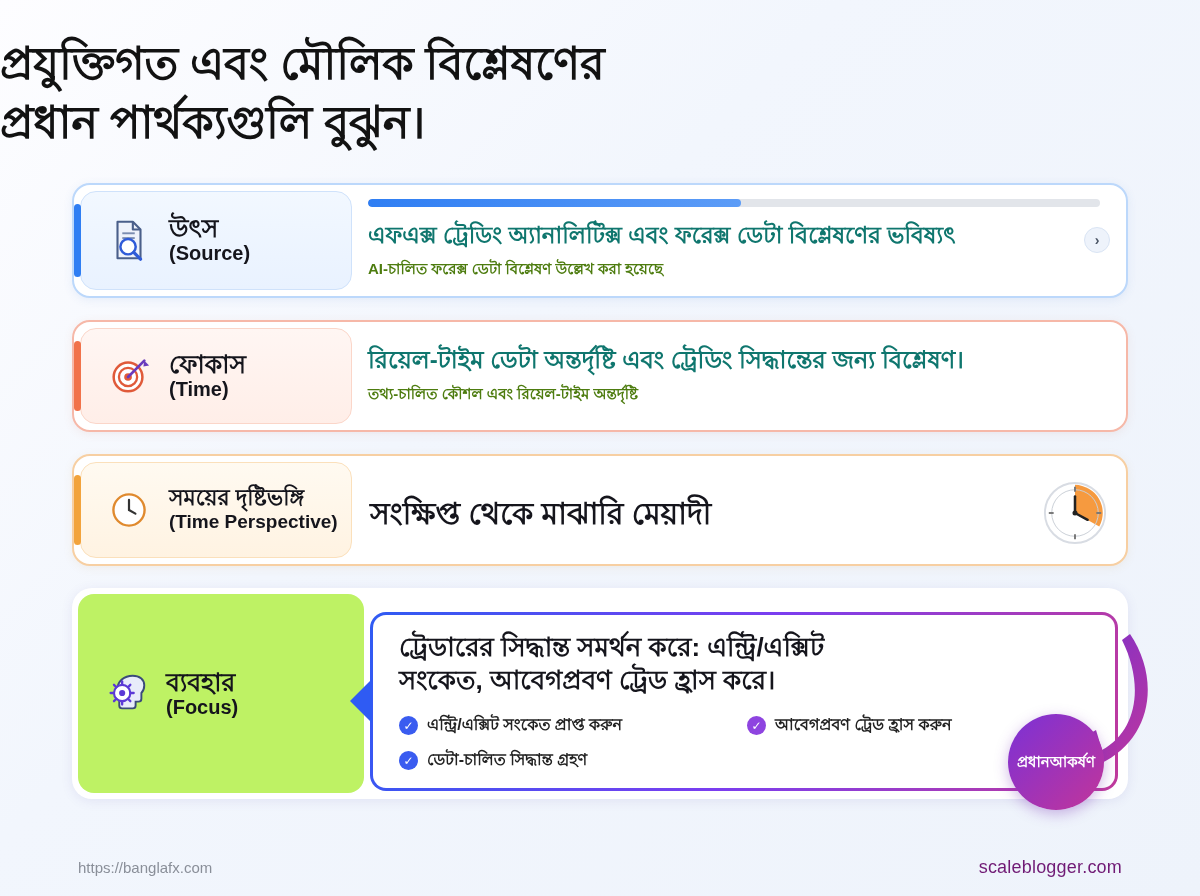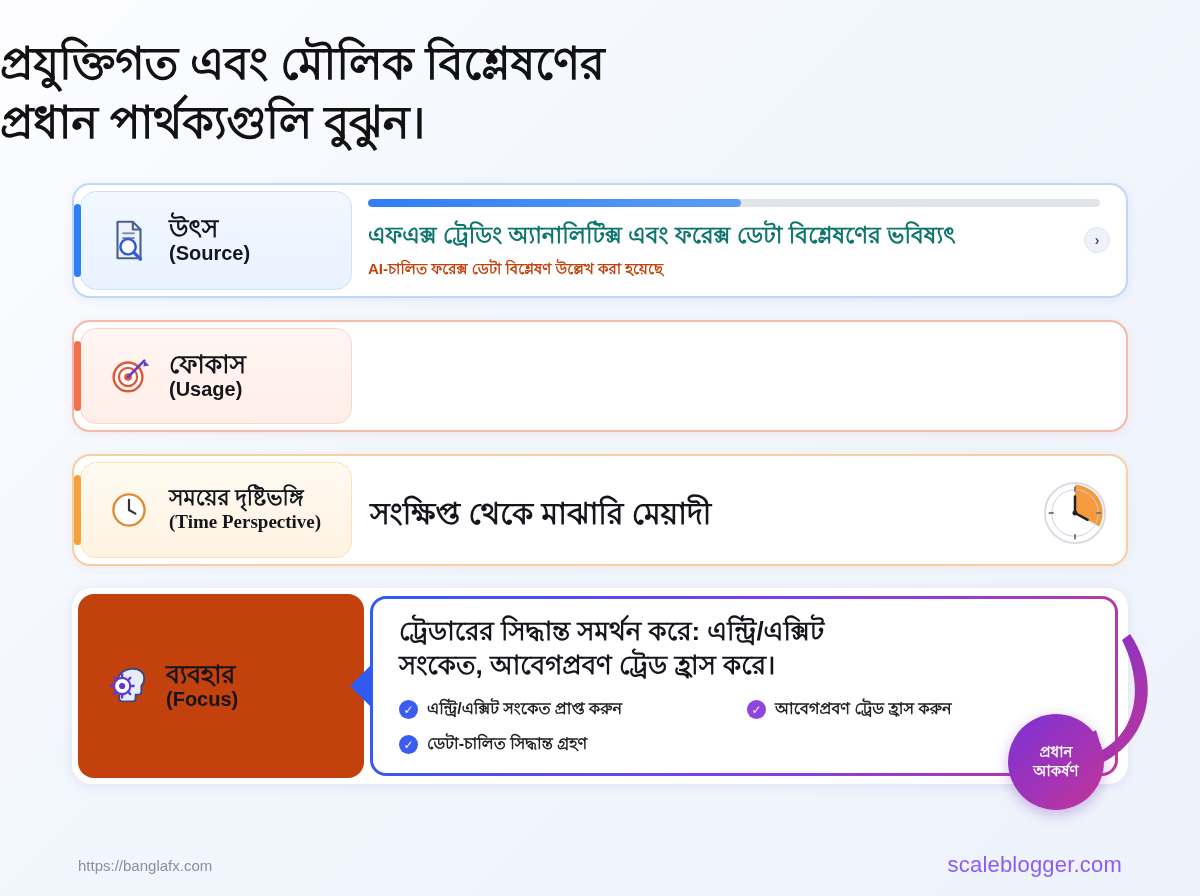--- a/index.html
+++ b/index.html
@@ -79,24 +79,23 @@
     background: linear-gradient(180deg,#f2f8ff 0%, #e9f2ff 100%);
     border: 1px solid #cfe2fb;
   }
   .row.focus .label-box {
     background: linear-gradient(180deg,#fff6f3 0%, #ffeee8 100%);
     border: 1px solid #fbd6c9;
   }
   .row.time .label-box {
     background: linear-gradient(180deg,#fffaf1 0%, #fff3e2 100%);
     border: 1px solid #fbe0bb;
-    font-family: Liberation Serif, serif;
   }
   .row.usage .label-box {
-    background: #c2410c;
+    background: #bef264;
     border: none;
     width: 286px;
     flex: 0 0 286px;
   }
 
   .label-text .bn {
     font-size: 25px;
     font-weight: bold;
     color: #15151c;
     line-height: 1.12;
@@ -159,21 +158,21 @@
   .headline {
     font-size: 23px;
     font-weight: bold;
     color: #0f766e;
     line-height: 1.25;
   }
   .row.focus .headline { font-size: 24px; }
   .sub {
     margin-top: 7px;
     font-size: 15px;
-    color: #c2410c;
+    color: #4d7c0f;
     font-weight: bold;
   }
   .chevron {
     position: absolute;
     right: 16px;
     top: 50%;
     transform: translateY(-50%);
     width: 26px; height: 26px;
     border-radius: 50%;
     background: #eef3fb;
@@ -195,21 +194,21 @@
   }
   .time-headline {
     font-size: 30px;
     font-weight: bold;
     color: #15151c;
   }
 
   
   .usage-panel {
     flex: 1;
-    margin: 8px 10px 8px 0;
+    margin: 24px 10px 8px 0;
     border: 3px solid transparent;
     border-radius: 16px;
     background:
       linear-gradient(#ffffff,#ffffff) padding-box,
       linear-gradient(110deg,#2f5bf3,#7a3ef0,#c0399b) border-box;
     padding: 16px 22px 14px 26px;
     display: flex;
     flex-direction: column;
     justify-content: center;
     position: relative;
@@ -258,21 +257,21 @@
 
   
   .badge {
     position: absolute;
     right: 96px;
     bottom: 86px;
     width: 96px; height: 96px;
     border-radius: 50%;
     background: linear-gradient(135deg,#7b31d6,#c2359a);
     color: #fff;
-    display: flex; flex-direction: column;
+    display: flex; 
     align-items: center; justify-content: center;
     font-size: 15px; font-weight: bold;
     line-height: 1.25;
     box-shadow: 0 4px 14px rgba(120,50,180,0.35);
     z-index: 5;
   }
   .arrow-svg {
     position: absolute;
     right: 38px;
     bottom: 70px;
@@ -287,22 +286,22 @@
     display: flex;
     justify-content: space-between;
     align-items: center;
     gap: 41px;
   }
   .footer .left {
     font-size: 15px;
     color: #8a8f99;
   }
   .footer .right {
-    font-size: 22px;
-    color: #8b5cf6;
+    font-size: 18px;
+    color: #701a75;
     letter-spacing: 0.2px;
   }
 </style>
 </head>
 <body>
 
 <div class="title-wrap">
   <div class="title-line">প্রযুক্তিগত এবং মৌলিক বিশ্লেষণের</div>
   <div class="title-line">প্রধান পার্থক্যগুলি বুঝুন।</div>
 </div>
@@ -344,22 +343,26 @@
         <svg width="46" height="46" viewBox="0 0 48 48">
           <circle cx="23" cy="25" r="15" fill="#fff" stroke="#e05a3a" stroke-width="2.6"></circle>
           <circle cx="23" cy="25" r="9.5" fill="#fff" stroke="#e05a3a" stroke-width="2.4"></circle>
           <circle cx="23" cy="25" r="4" fill="#e05a3a"></circle>
           <line x1="23" y1="25" x2="40" y2="8" stroke="#6a3bbd" stroke-width="2.8" stroke-linecap="round"></line>
           <path d="M40 8l-1 6 6-1z" fill="#6a3bbd"></path>
         </svg>
       </div>
       <div class="label-text">
         <div class="bn">ফোকাস</div>
-        <div class="en">(Usage)</div>
-      </div>
+        <div class="en">(Time)</div>
+      </div>
+    </div>
+    <div class="content">
+      <div class="headline">রিয়েল-টাইম ডেটা অন্তর্দৃষ্টি এবং ট্রেডিং সিদ্ধান্তের জন্য বিশ্লেষণ।</div>
+      <div class="sub">তথ্য-চালিত কৌশল এবং রিয়েল-টাইম অন্তর্দৃষ্টি</div>
     </div>
   </div>
 
   <div class="row time">
     <div class="label-box">
       <div class="accent"></div>
       <div class="ic">
         <svg width="44" height="44" viewBox="0 0 48 48">
           <circle cx="24" cy="24" r="17" fill="#fff" stroke="#e08a2e" stroke-width="2.6"></circle>
           <line x1="24" y1="24" x2="24" y2="13" stroke="#333" stroke-width="2.4" stroke-linecap="round"></line>

